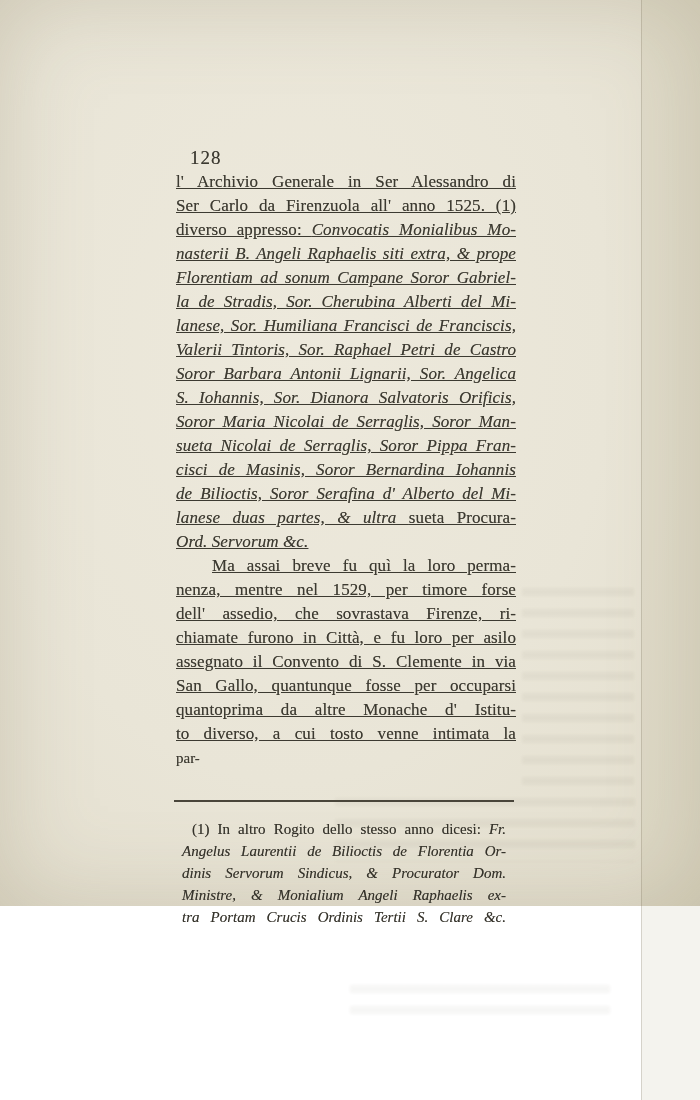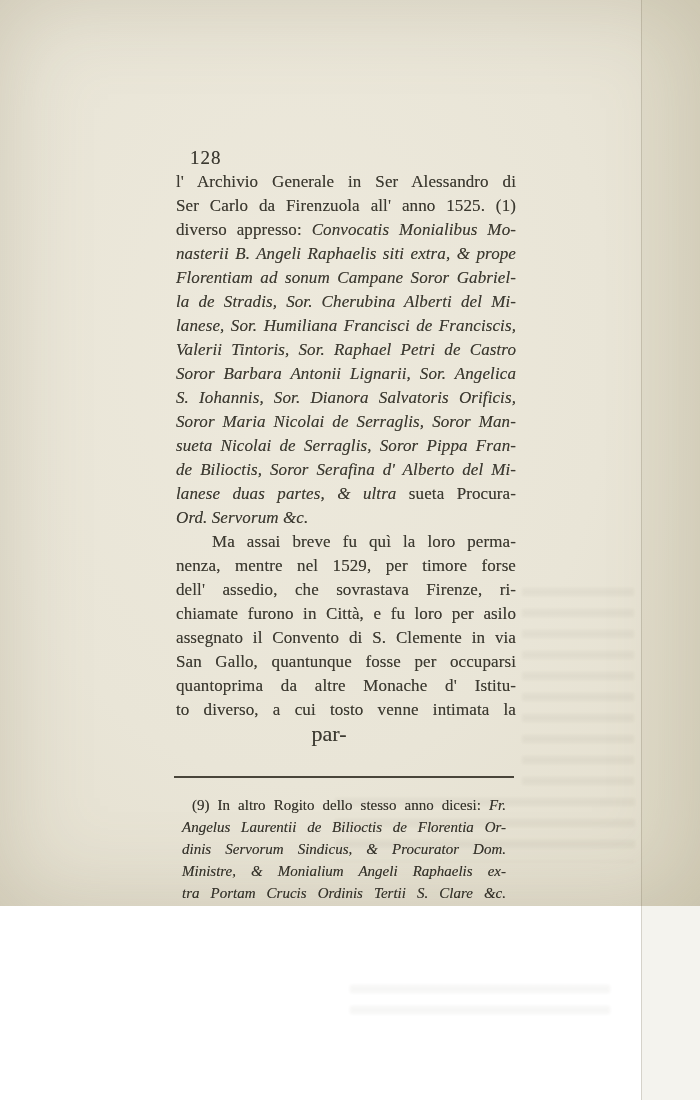--- a/index.html
+++ b/index.html
@@ -61,30 +61,31 @@
     margin-left: 14px;
     letter-spacing: 1px;
   }
   .line {
     font-size: 17px;
     line-height: 24px;
     text-align: justify;
     text-align-last: justify;
     text-justify: inter-word;
     letter-spacing: 0.1px;
+    text-decoration: underline;
   }
   .line.last { text-align-last: left; }
   .line.indent { text-indent: 36px; }
   .it { font-style: italic; }
 
   .catchword-row {
     height: 24px;
-    text-align: center;
+    text-align: left;
     padding-right: 34px;
-    font-size: 22px;
+    font-size: 15px;
     line-height: 24px;
   }
   .rule {
     margin-top: 30px;
     margin-bottom: 16px;
     margin-left: -2px;
     width: 340px;
     height: 2px;
     background: #49453a;
   }
@@ -121,40 +122,41 @@
           <div class="line"><span class="rm">diverso appresso: </span><span class="it">Convocatis Monialibus Mo-</span></div>
           <div class="line"><span class="it">nasterii B. Angeli Raphaelis siti extra, &amp; prope</span></div>
           <div class="line"><span class="it">Florentiam ad sonum Campane Soror Gabriel-</span></div>
           <div class="line"><span class="it">la de Stradis, Sor. Cherubina Alberti del Mi-</span></div>
           <div class="line"><span class="it">lanese, Sor. Humiliana Francisci de Franciscis,</span></div>
           <div class="line"><span class="it">Valerii Tintoris, Sor. Raphael Petri de Castro</span></div>
           <div class="line"><span class="it">Soror Barbara Antonii Lignarii, Sor. Angelica</span></div>
           <div class="line"><span class="it">S. Iohannis, Sor. Dianora Salvatoris Orificis,</span></div>
           <div class="line"><span class="it">Soror Maria Nicolai de Serraglis, Soror Man-</span></div>
           <div class="line"><span class="it">sueta Nicolai de Serraglis, Soror Pippa Fran-</span></div>
+          <div class="line"><span class="it">cisci de Masinis, Soror Bernardina Iohannis</span></div>
           <div class="line"><span class="it">de Bilioctis, Soror Serafina d' Alberto del Mi-</span></div>
           <div class="line"><span class="it">lanese duas partes, &amp; ultra </span><span class="rm">sueta Procura-</span></div>
           <div class="line last"><span class="it">Ord. Servorum &amp;c.</span></div>
         </div>
         <div>
           <div class="line indent"><span class="rm">Ma assai breve fu quì la loro perma-</span></div>
           <div class="line"><span class="rm">nenza, mentre nel 1529, per timore forse</span></div>
           <div class="line"><span class="rm">dell' assedio, che sovrastava Firenze, ri-</span></div>
           <div class="line"><span class="rm">chiamate furono in Città, e fu loro per asilo</span></div>
           <div class="line"><span class="rm">assegnato il Convento di S. Clemente in via</span></div>
           <div class="line"><span class="rm">San Gallo, quantunque fosse per occuparsi</span></div>
           <div class="line"><span class="rm">quantoprima da altre Monache d' Istitu-</span></div>
           <div class="line"><span class="rm">to diverso, a cui tosto venne intimata la</span></div>
         </div>
       </div>
     <div class="catchword-row">
       <span>par-</span>
     </div>
     <div class="rule"></div>
     <div class="footnote" id="footnote">
-        <div class="fline indent"><span class="rm">(9) In altro Rogito dello stesso anno dicesi: </span><span class="it">Fr.</span></div>
+        <div class="fline indent"><span class="rm">(1) In altro Rogito dello stesso anno dicesi: </span><span class="it">Fr.</span></div>
         <div class="fline"><span class="it">Angelus Laurentii de Bilioctis de Florentia Or-</span></div>
         <div class="fline"><span class="it">dinis Servorum Sindicus, &amp; Procurator Dom.</span></div>
         <div class="fline"><span class="it">Ministre, &amp; Monialium Angeli Raphaelis ex-</span></div>
         <div class="fline"><span class="it">tra Portam Crucis Ordinis Tertii S. Clare &amp;c.</span></div>
       </div>
   </div>
 </div>
 
 </body></html>

